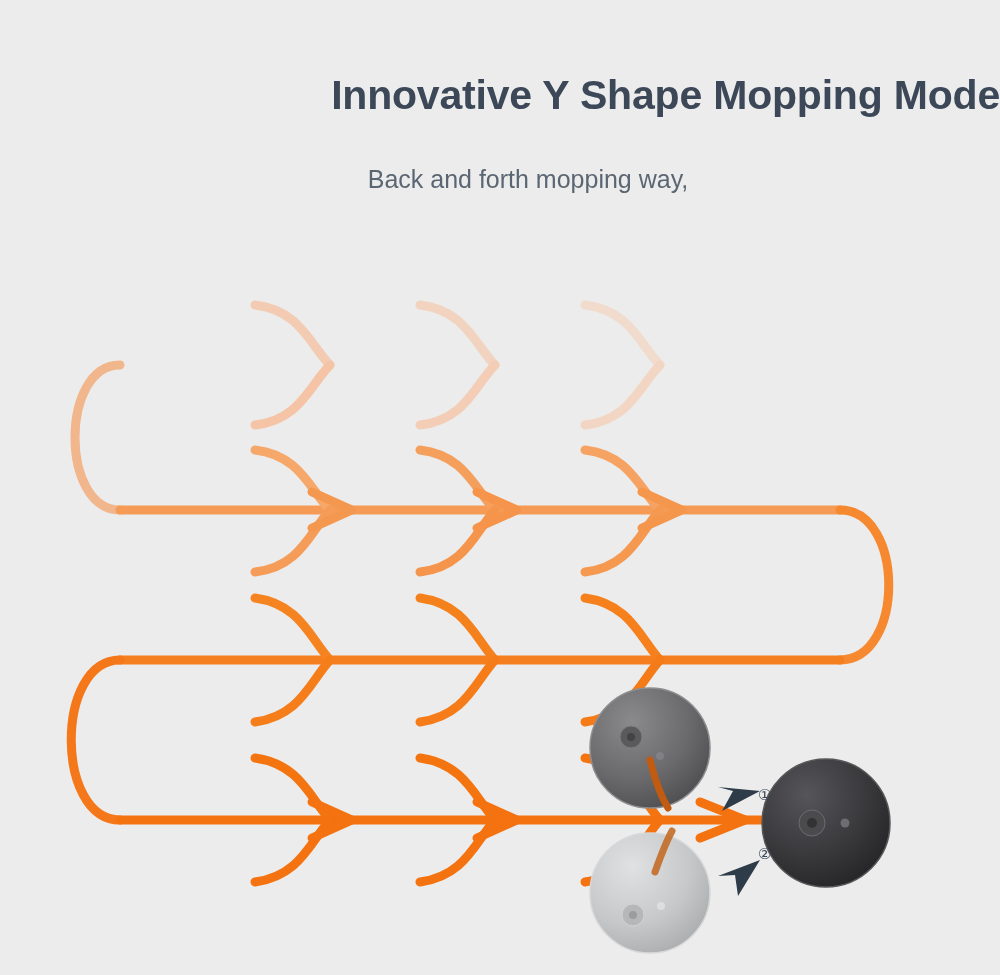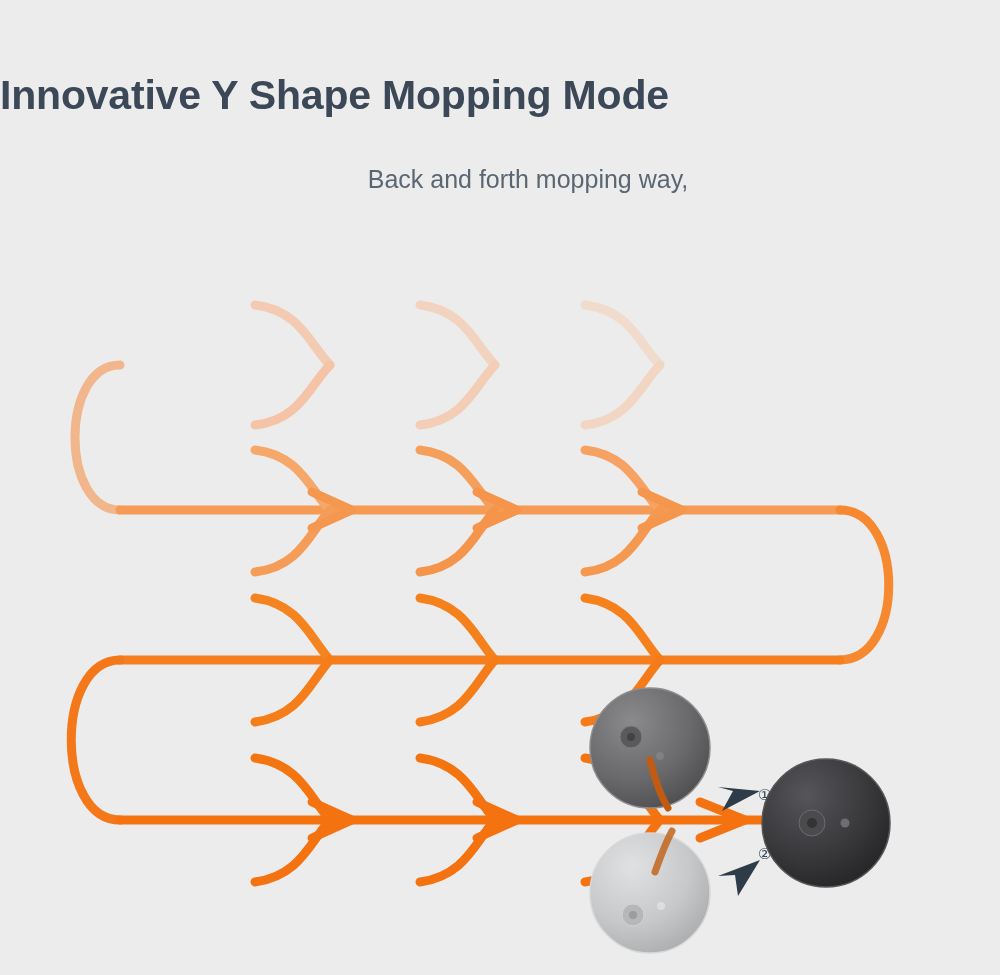--- a/index.html
+++ b/index.html
@@ -18,21 +18,21 @@
     position: relative;
     width: 1000px;
     height: 975px;
     background: #ececec;
   }
   .heading {
     position: absolute;
     top: 72px;
     left: 0;
     width: 1000px;
-    text-align: left;
+    text-align: right;
     font-size: 41px;
     font-weight: bold;
     color: #3c4858;
     letter-spacing: -0.2px;
   }
   .subheading {
     position: absolute;
     top: 160px;
     left: 8px;
     width: 1000px;

